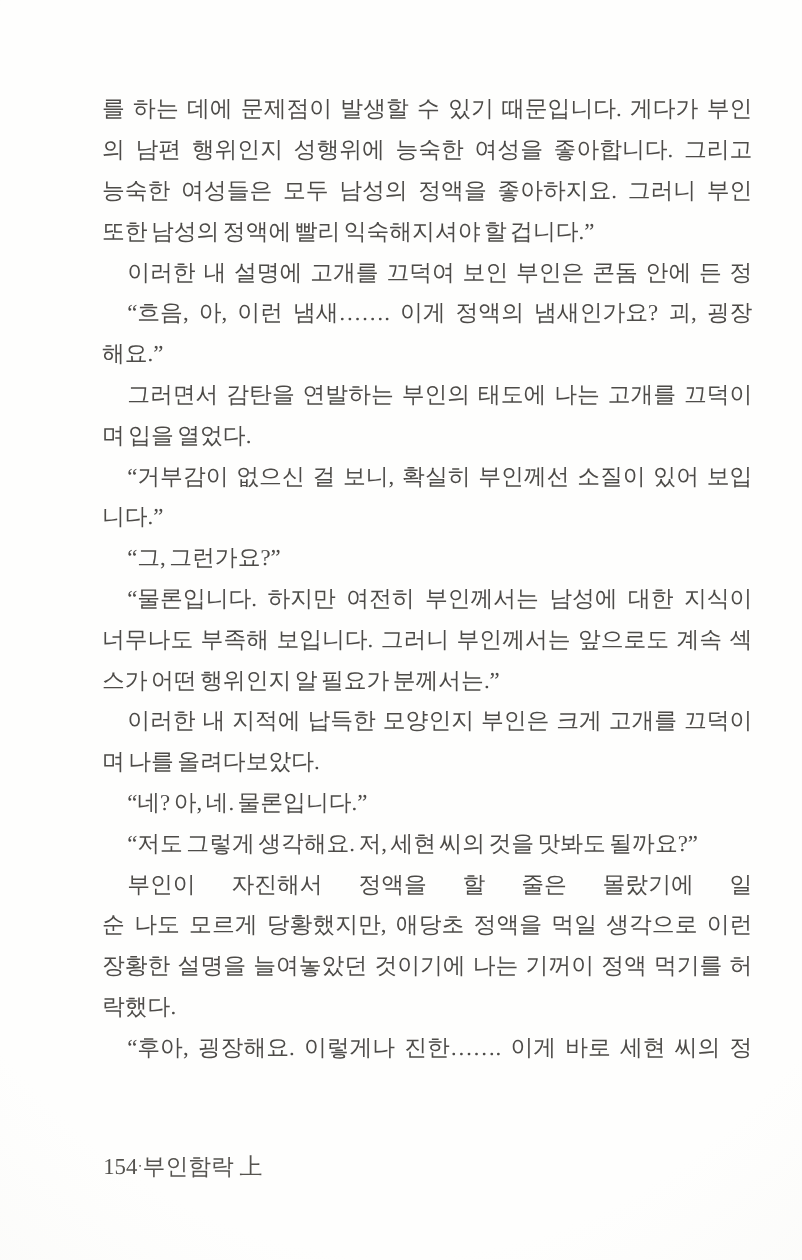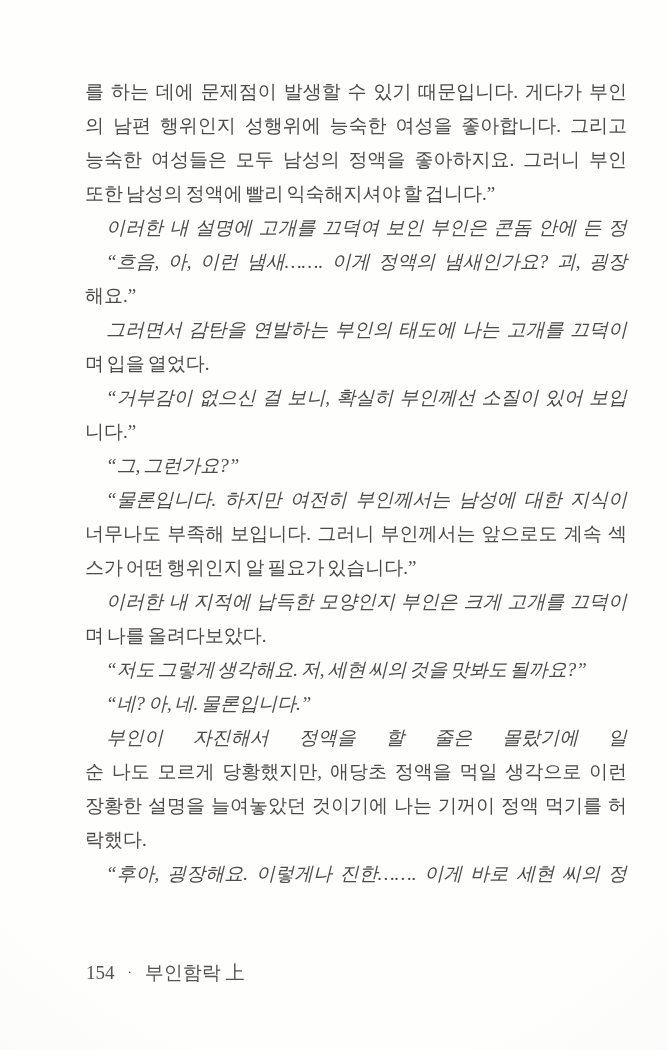--- a/index.html
+++ b/index.html
@@ -34,27 +34,26 @@
   }
   
   .line.j{
     display:flex;
     justify-content:space-between;
     white-space:normal;
     word-spacing:0;
   }
   .line.j span{flex:0 0 auto;}
   
-  .line.i{padding-left:21px;font-style:italic;}
+  .line.i{padding-left:21px;}
   .footer{
     position:absolute;
     left:86px;top:956px;
     display:flex;
     align-items:center;
-    gap:13px;
     font-size:19px;
     line-height:34px;
     color:#55534f;
   }
   .footer .dot{
     font-size:13px;
     transform:translateY(-1px);
   }
 </style>
 </head>
@@ -157,35 +156,35 @@
     <div class="line j">
         <span>너무나도</span>
         <span>부족해</span>
         <span>보입니다.</span>
         <span>그러니</span>
         <span>부인께서는</span>
         <span>앞으로도</span>
         <span>계속</span>
         <span>섹</span>
       </div>
-    <div class="line">스가 어떤 행위인지 알 필요가 있습니다.”</div>
+    <div class="line">스가 어떤 행위인지 알 필요가 분께서는.”</div>
     <div class="line i j">
         <span>이러한</span>
         <span>내</span>
         <span>지적에</span>
         <span>납득한</span>
         <span>모양인지</span>
         <span>부인은</span>
         <span>크게</span>
         <span>고개를</span>
         <span>끄덕이</span>
       </div>
     <div class="line">며 나를 올려다보았다.</div>
+    <div class="line i">“네? 아, 네. 물론입니다.”</div>
     <div class="line i">“저도 그렇게 생각해요. 저, 세현 씨의 것을 맛봐도 될까요?”</div>
-    <div class="line i">“네? 아, 네. 물론입니다.”</div>
     <div class="line i j">
         <span>부인이</span>
         <span>자진해서</span>
         <span>정액을</span>
         <span>할</span>
         <span>줄은</span>
         <span>몰랐기에</span>
         <span>일</span>
       </div>
     <div class="line j">

